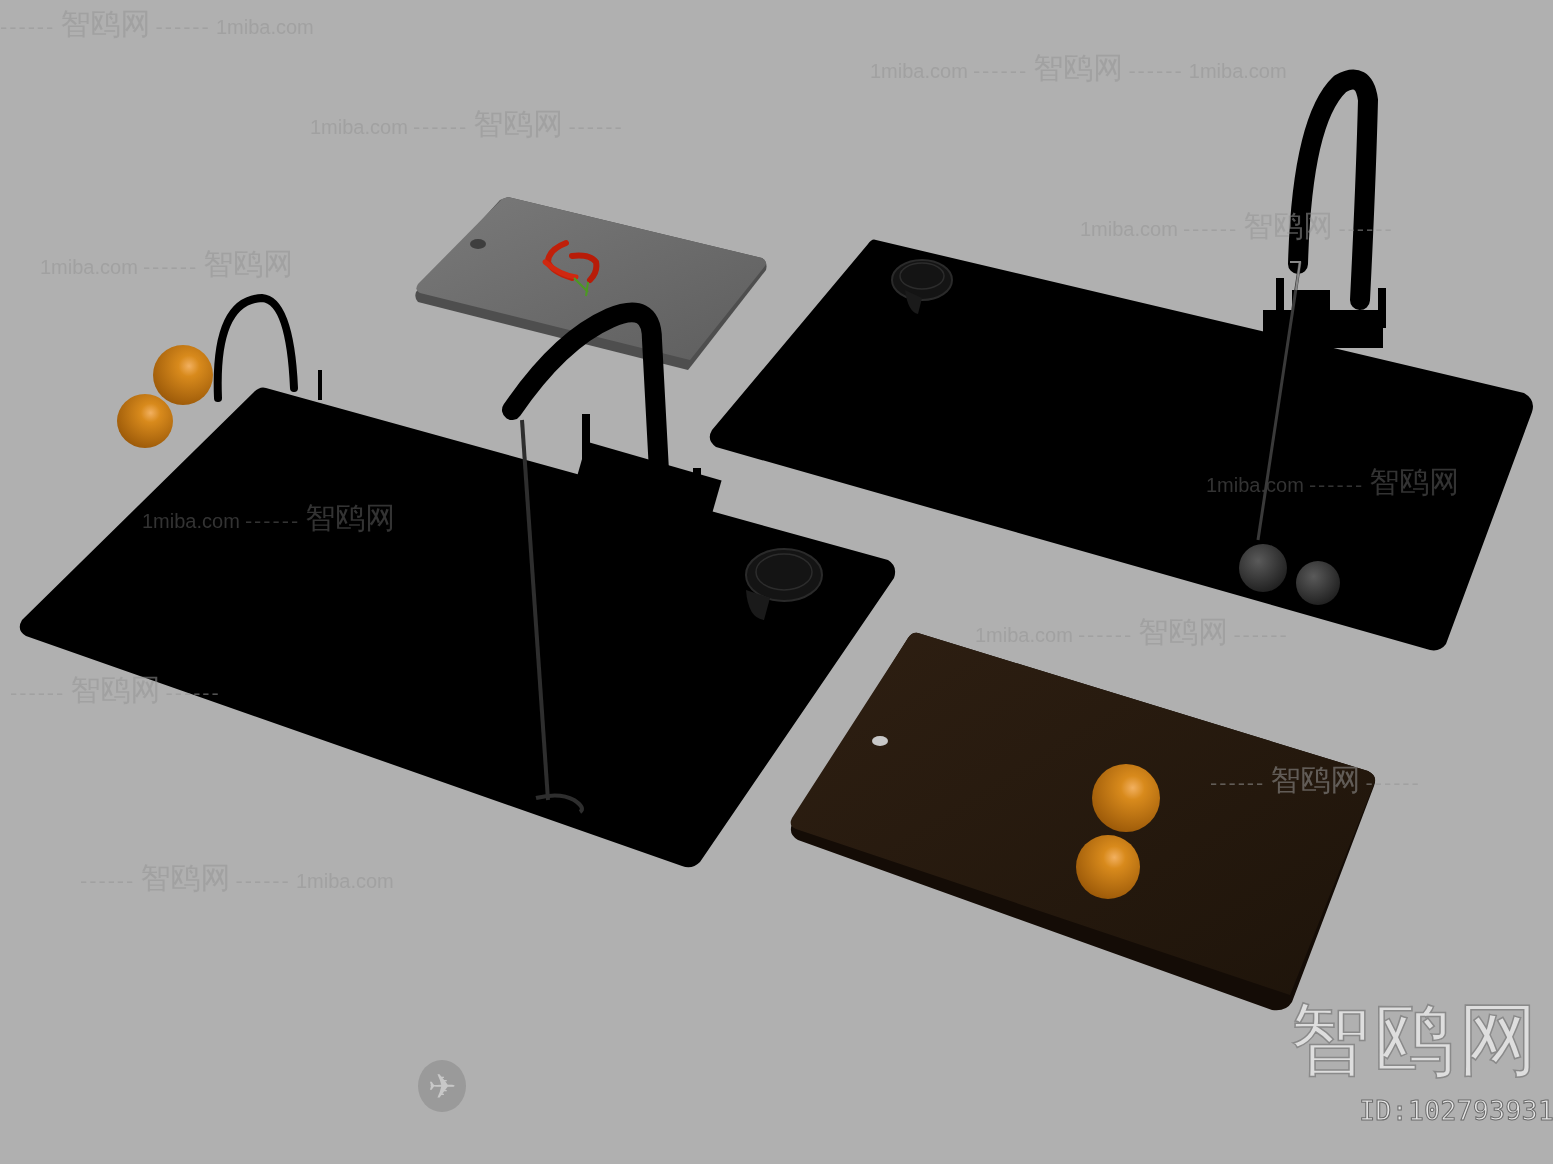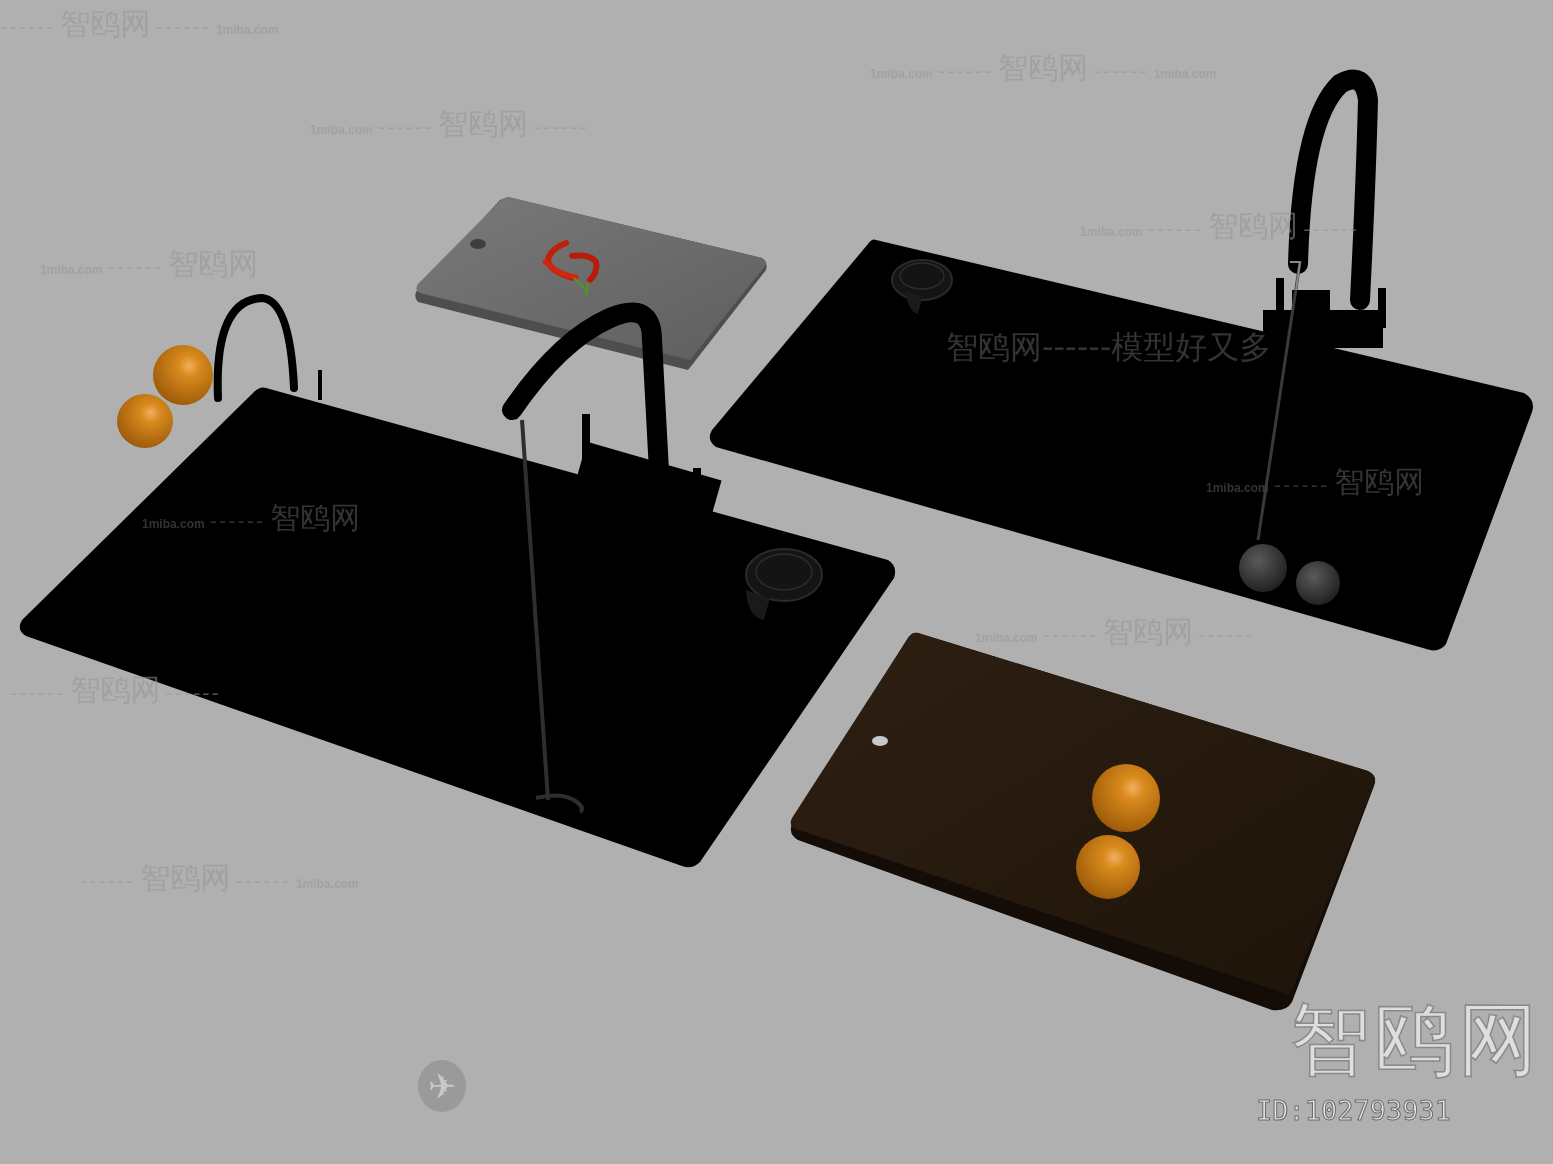--- a/index.html
+++ b/index.html
@@ -11,42 +11,42 @@
   }
   .scene { position: absolute; inset: 0; }
   svg.render { position: absolute; left: 0; top: 0; }
   .wm {
     position: absolute; white-space: nowrap;
     color: rgba(150,150,150,0.55);
     font-family: "DejaVu Sans", sans-serif;
     pointer-events: none;
   }
   .wm.dark { color: rgba(60,60,60,0.85); }
-  .wm .site { font-family: "Liberation Sans", sans-serif; font-weight: bold; font-size: 12px; }
+  .wm .site { font-family: "Liberation Sans", sans-serif; font-weight: normal; font-size: 20px; }
   .wm .brand { font-size: 30px; }
   .wm .dash { font-size: 20px; letter-spacing: 2px; }
   .bottom-wm {
     position: absolute; left: 418px; top: 1060px;
     display: flex; align-items: center; gap: 6px;
     color: rgba(150,150,150,0.9);
     font-size: 40px;
     -webkit-text-stroke: 1px #8c8c8c;
   }
   .bottom-wm .bird {
     width: 48px; height: 52px; border-radius: 50%;
     background: #9a9a9a; display: flex; align-items: center; justify-content: center;
     color: #c8c8c8; font-size: 34px; -webkit-text-stroke: 0;
   }
   .corner-logo {
     position: absolute; left: 1290px; top: 1000px;
     color: #dedede; font-size: 80px; letter-spacing: 4px;
     -webkit-text-stroke: 1.5px #8a8a8a; line-height: 1;
   }
   .corner-id {
-    position: absolute; left: 1256px; top: 1095px;
+    position: absolute; left: 1359px; top: 1095px;
     color: #e4e4e4; font-family: "DejaVu Sans Mono", monospace; font-size: 27px;
     -webkit-text-stroke: 1px #6a6a6a;
   }
 </style>
 </head>
 <body>
 
 <div class="scene">
 <svg class="render" width="1553" height="1164" viewBox="0 0 1553 1164">
   <defs>
@@ -166,38 +166,42 @@
   <span class="site">1miba.com</span>
   <span class="dash">------</span>
   <span class="brand">智鸥网</span>
 </div>
 <div class="wm" style="left:1080px;top:206px;">
   <span class="site">1miba.com</span>
   <span class="dash">------</span>
   <span class="brand">智鸥网</span>
   <span class="dash">------</span>
 </div>
-<div class="wm dark" style="left:946px;top:326px;font-size:32px;">智鸥网------模型好又多</div>
 <div class="wm dark" style="left:142px;top:498px;">
   <span class="site">1miba.com</span>
   <span class="dash">------</span>
   <span class="brand">智鸥网</span>
 </div>
 <div class="wm dark" style="left:1206px;top:462px;">
   <span class="site">1miba.com</span>
   <span class="dash">------</span>
   <span class="brand">智鸥网</span>
 </div>
 <div class="wm" style="left:975px;top:612px;">
   <span class="site">1miba.com</span>
   <span class="dash">------</span>
   <span class="brand">智鸥网</span>
   <span class="dash">------</span>
 </div>
 <div class="wm" style="left:10px;top:670px;">
+  <span class="dash">------</span>
+  <span class="brand">智鸥网</span>
+  <span class="dash">------</span>
+</div>
+<div class="wm" style="left:1210px;top:760px;">
   <span class="dash">------</span>
   <span class="brand">智鸥网</span>
   <span class="dash">------</span>
 </div>
 <div class="wm" style="left:80px;top:858px;">
   <span class="dash">------</span>
   <span class="brand">智鸥网</span>
   <span class="dash">------</span>
   <span class="site">1miba.com</span>
 </div>

